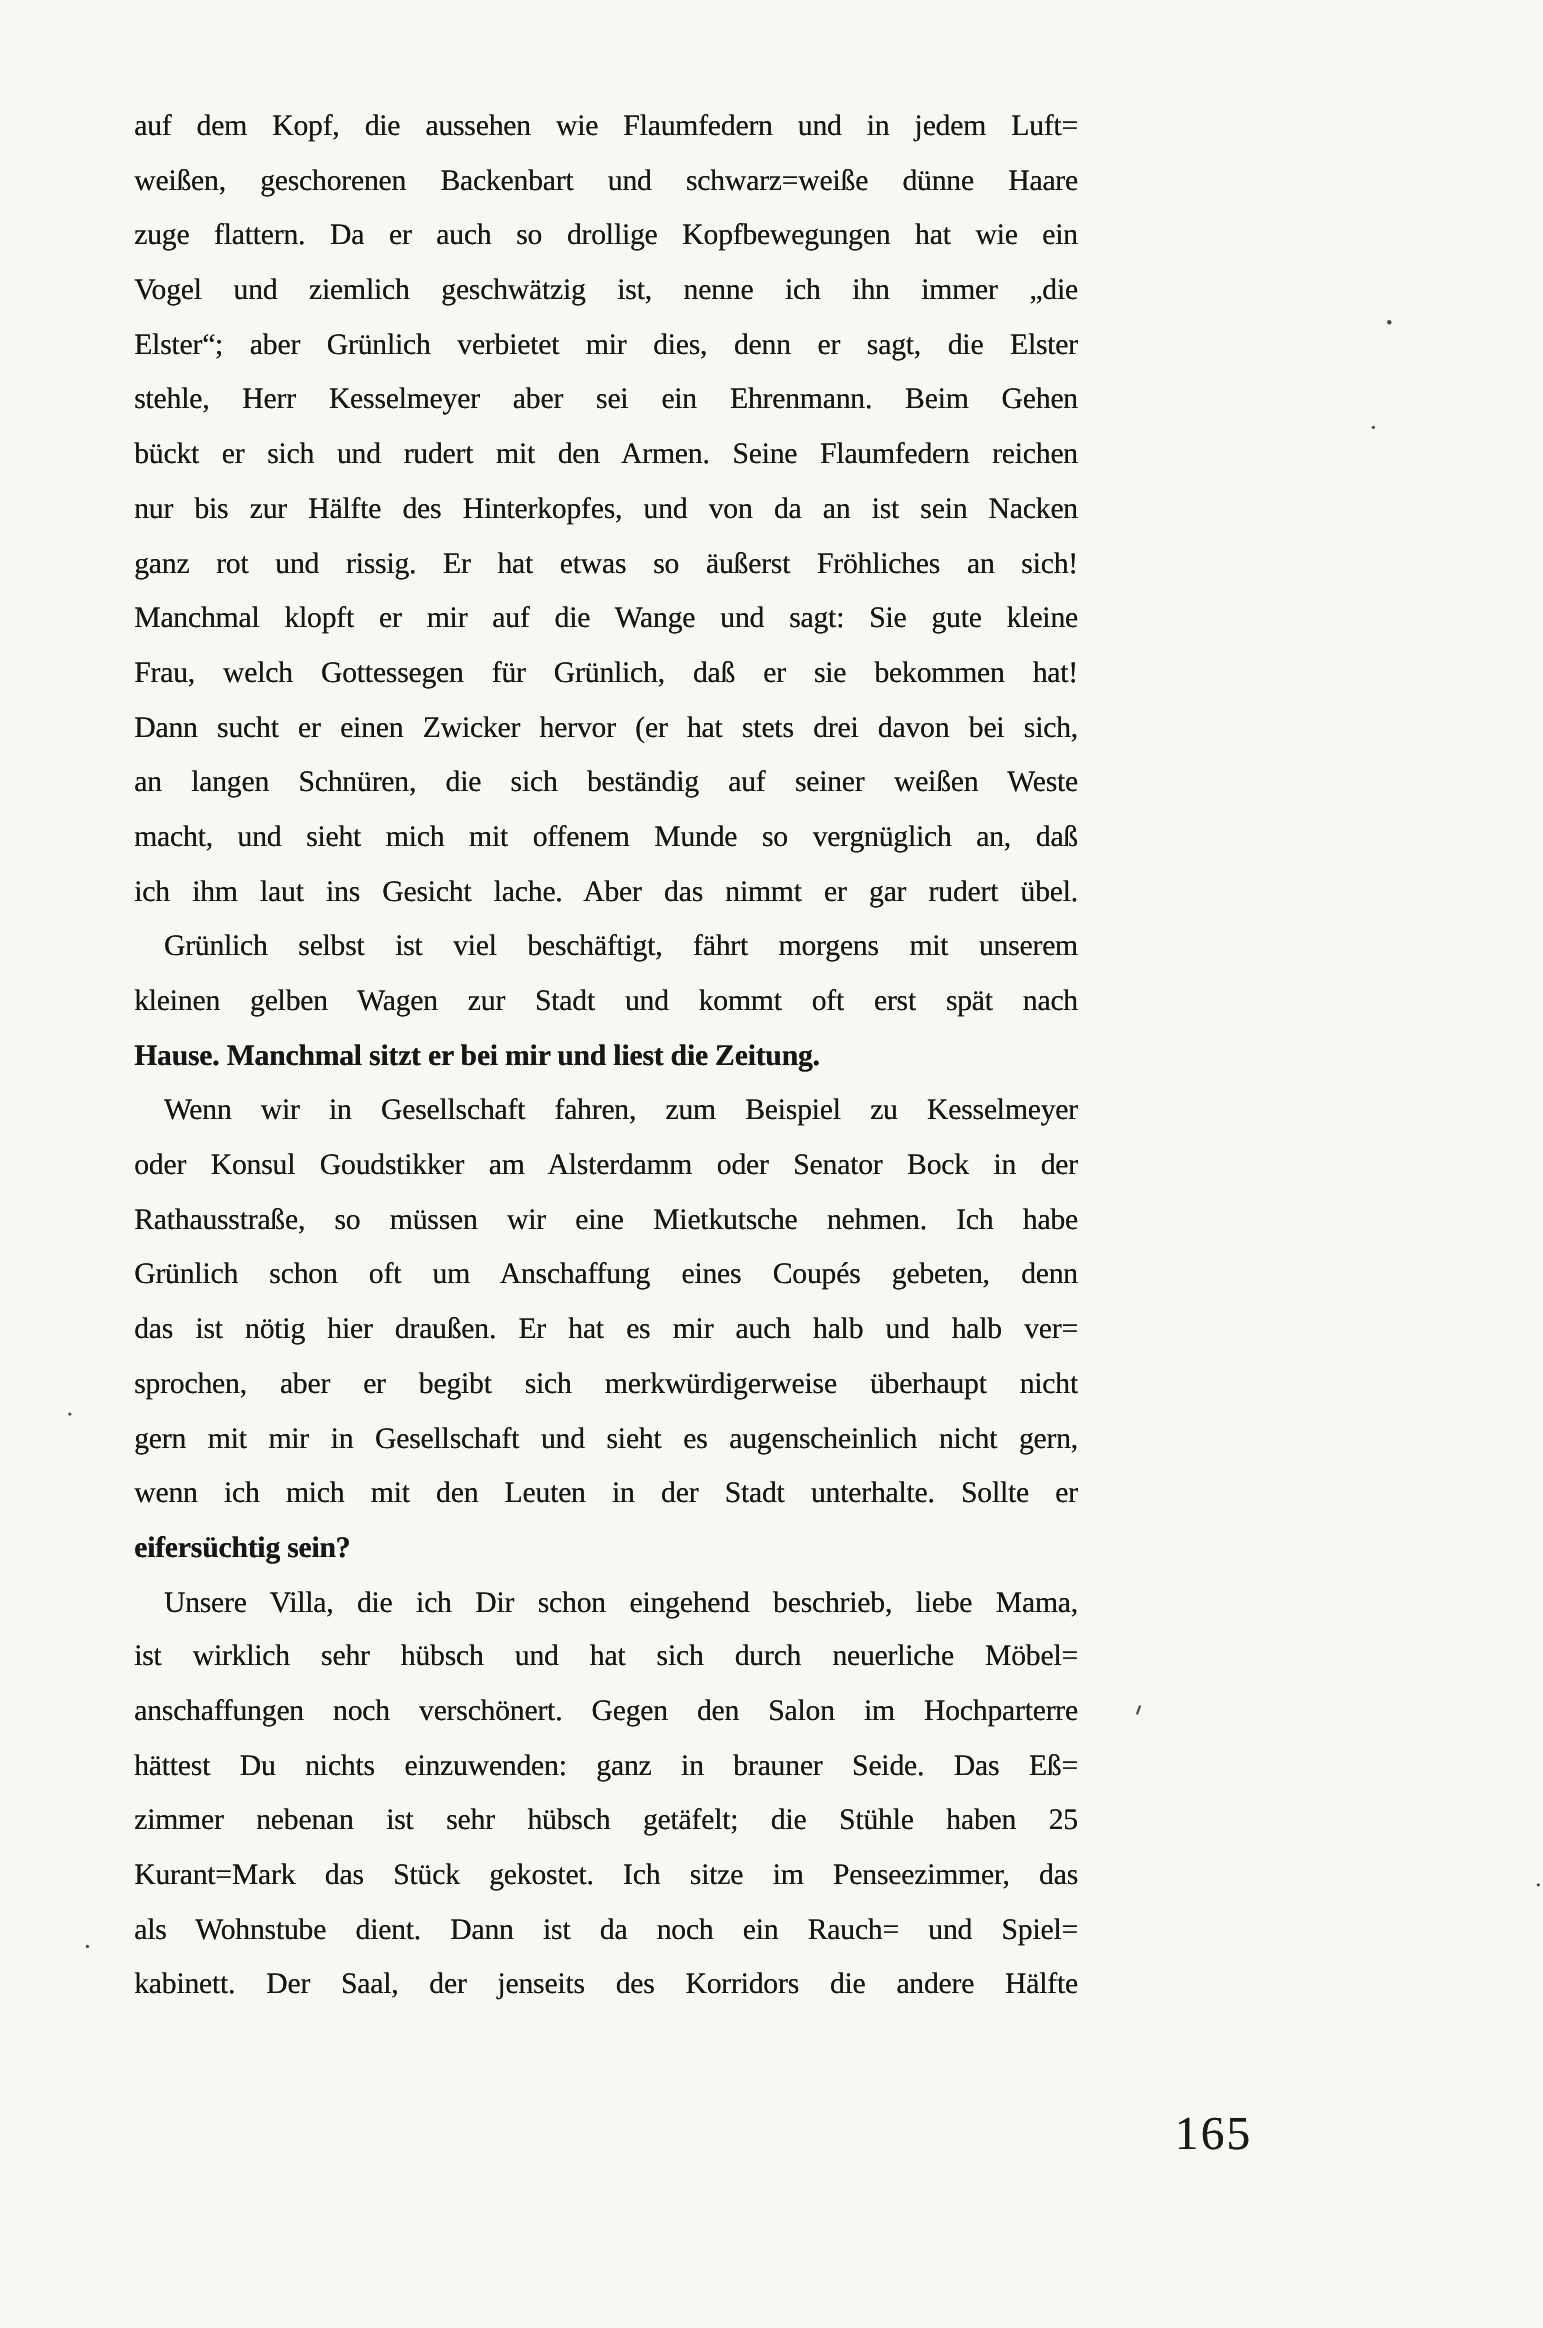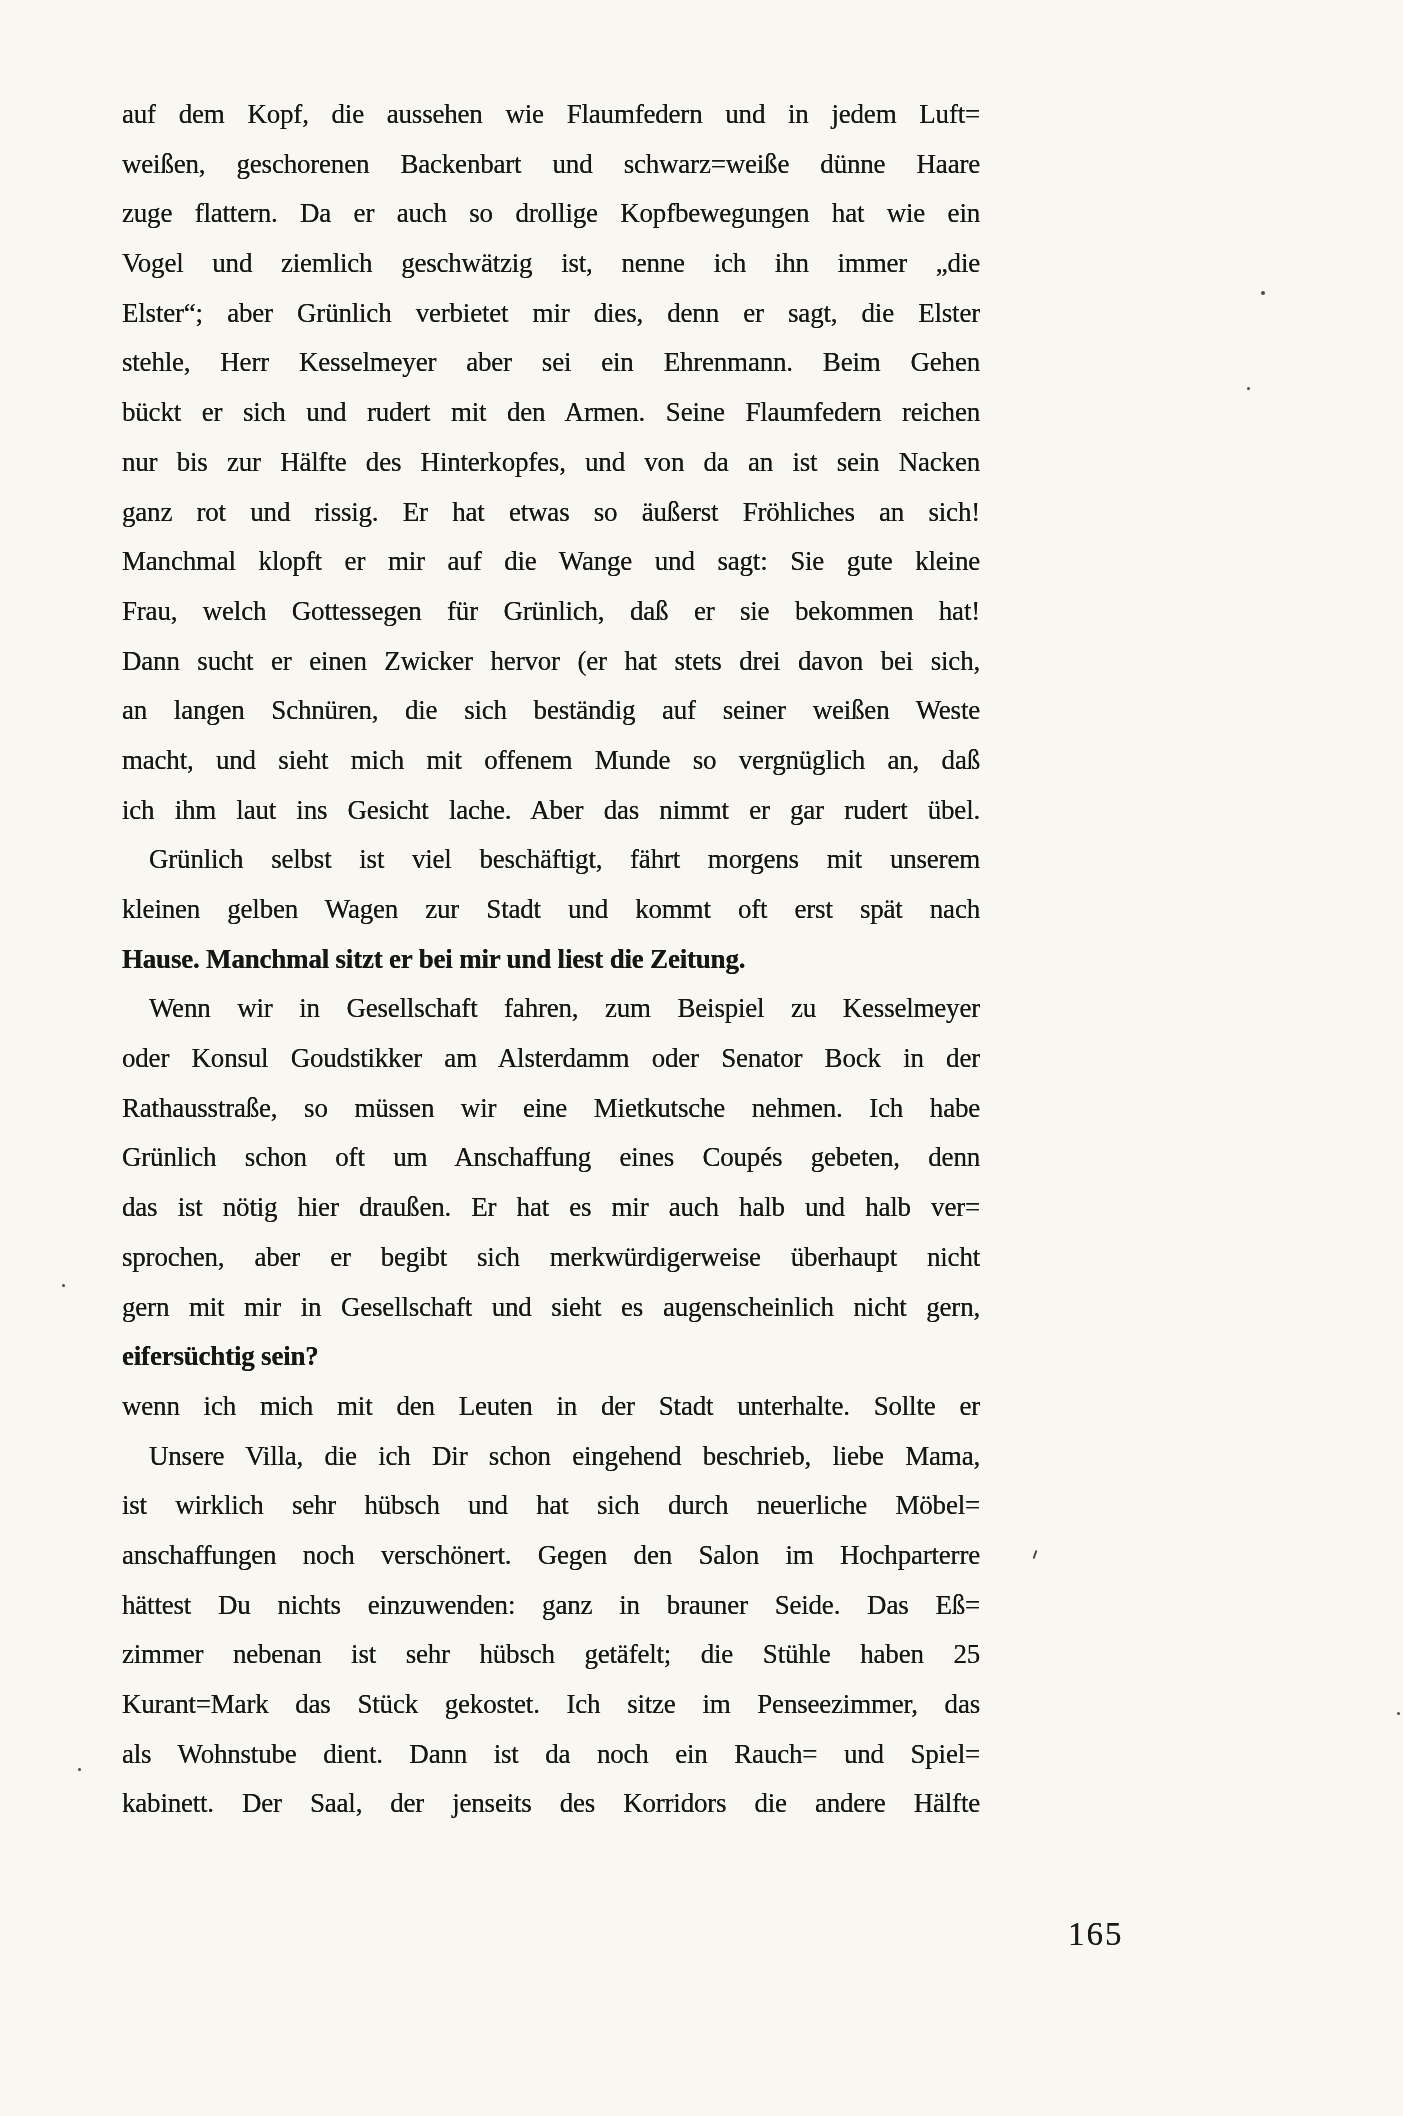--- a/index.html
+++ b/index.html
@@ -39,21 +39,21 @@
     text-indent: 27px;
   }
   .line.last {
     text-align-last: left;
     font-weight: bold;
   }
   .page-number {
     position: absolute;
     left: 1068px;
     top: 1916px;
-    font-size: 33px;
+    font-size: 43px;
     letter-spacing: 2px;
     color: #1a1a1a;
     text-shadow: 0 0 0.6px rgba(10,10,10,0.85);
   }
   .speck {
     position: absolute;
     background: #4a4a46;
     border-radius: 50%;
   }
   .speck.s1 { left: 1261px; top: 291px; width: 4px; height: 4px; }
@@ -86,22 +86,22 @@
       <div class="line indent">Grünlich selbst ist viel beschäftigt, fährt morgens mit unserem</div>
       <div class="line">kleinen gelben Wagen zur Stadt und kommt oft erst spät nach</div>
       <div class="line last">Hause. Manchmal sitzt er bei mir und liest die Zeitung.</div>
       <div class="line indent">Wenn wir in Gesellschaft fahren, zum Beispiel zu Kesselmeyer</div>
       <div class="line">oder Konsul Goudstikker am Alsterdamm oder Senator Bock in der</div>
       <div class="line">Rathausstraße, so müssen wir eine Mietkutsche nehmen. Ich habe</div>
       <div class="line">Grünlich schon oft um Anschaffung eines Coupés gebeten, denn</div>
       <div class="line">das ist nötig hier draußen. Er hat es mir auch halb und halb ver=</div>
       <div class="line">sprochen, aber er begibt sich merkwürdigerweise überhaupt nicht</div>
       <div class="line">gern mit mir in Gesellschaft und sieht es augenscheinlich nicht gern,</div>
+      <div class="line">wenn ich mich mit den Leuten in der Stadt unterhalte. Sollte er</div>
       <div class="line last">eifersüchtig sein?</div>
-      <div class="line">wenn ich mich mit den Leuten in der Stadt unterhalte. Sollte er</div>
       <div class="line indent">Unsere Villa, die ich Dir schon eingehend beschrieb, liebe Mama,</div>
       <div class="line">ist wirklich sehr hübsch und hat sich durch neuerliche Möbel=</div>
       <div class="line">anschaffungen noch verschönert. Gegen den Salon im Hochparterre</div>
       <div class="line">hättest Du nichts einzuwenden: ganz in brauner Seide. Das Eß=</div>
       <div class="line">zimmer nebenan ist sehr hübsch getäfelt; die Stühle haben 25</div>
       <div class="line">Kurant=Mark das Stück gekostet. Ich sitze im Penseezimmer, das</div>
       <div class="line">als Wohnstube dient. Dann ist da noch ein Rauch= und Spiel=</div>
       <div class="line">kabinett. Der Saal, der jenseits des Korridors die andere Hälfte</div>
     </div>
   <div class="page-number">165</div>

